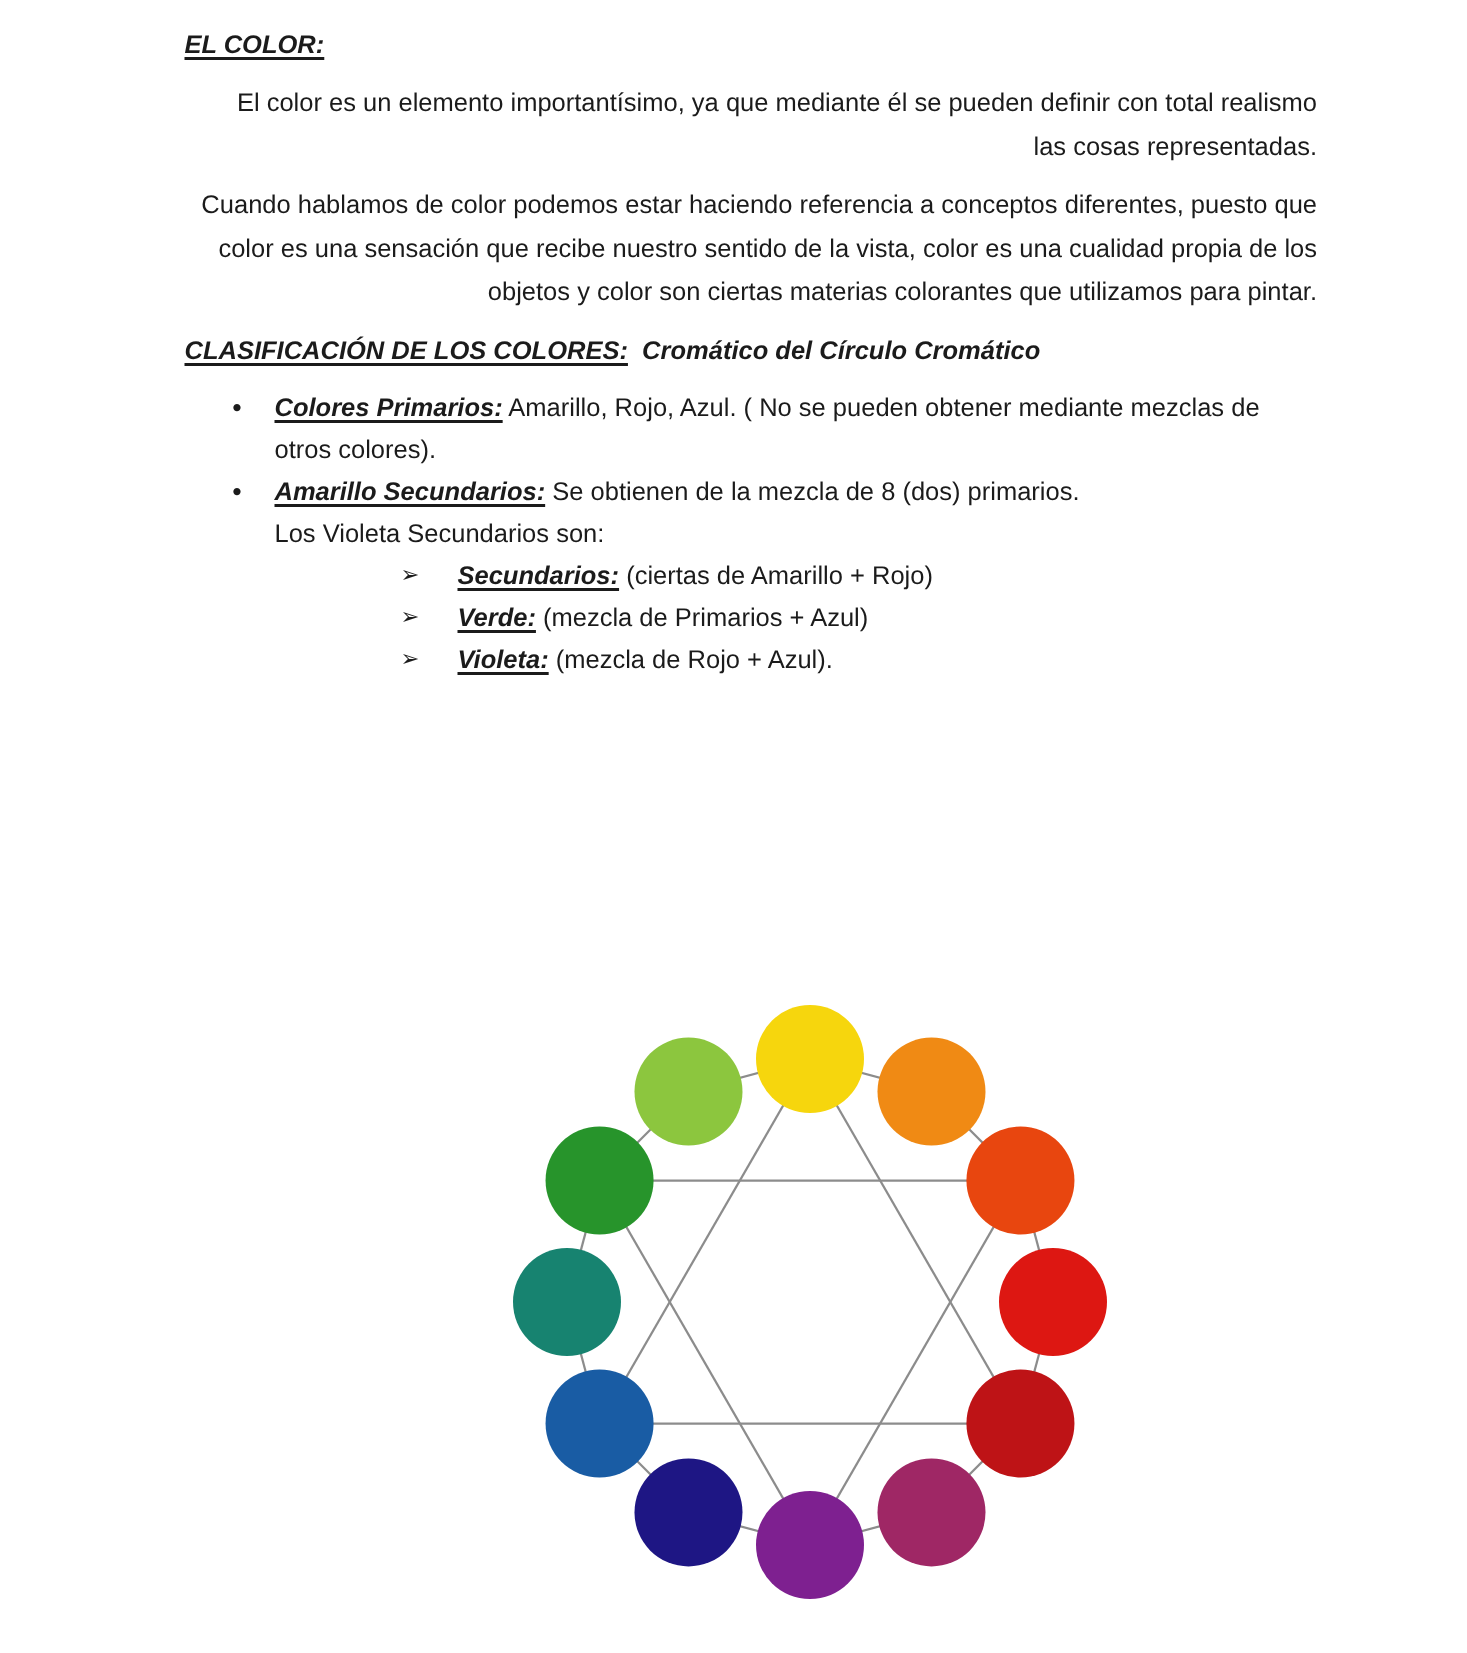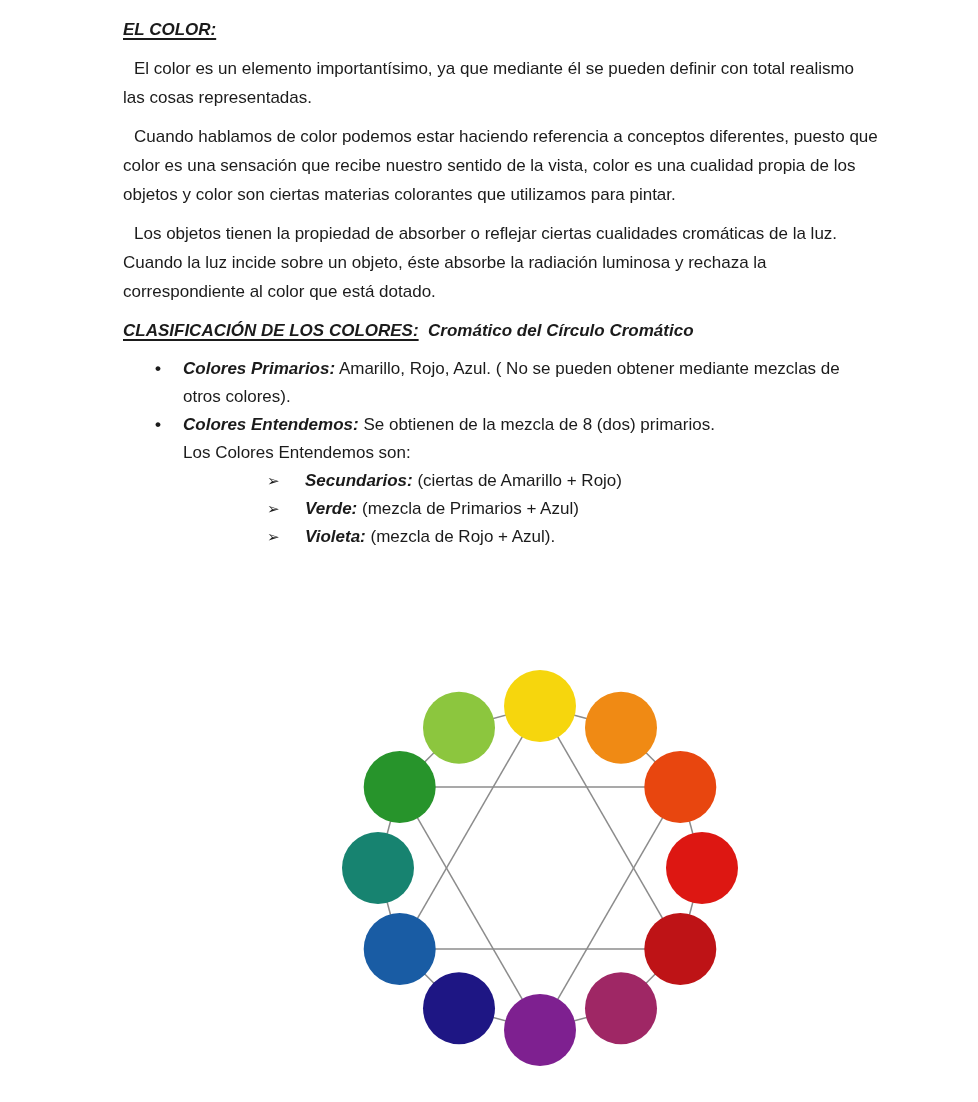--- a/index.html
+++ b/index.html
@@ -23,40 +23,42 @@
     font-size: 17px;
     font-weight: bold;
     font-style: italic;
     margin: 0 0 10px 0;
     line-height: 29px;
   }
   .u { text-decoration: underline; text-underline-offset: 3px; text-decoration-thickness: 1.6px; }
   .para {
     margin: 0 0 10px 0;
     text-indent: 11px;
+    text-align: right;
   }
   .bullets {
     list-style: none;
     margin: 0;
     padding: 0;
   }
   .bullets > li {
     position: relative;
     padding-left: 60px;
     line-height: 28px;
   }
   .bullets .marker {
     position: absolute;
     left: 32px;
     top: 0;
     font-weight: bold;
   }
   .lbl {
     font-weight: bold;
     font-style: italic;
+    text-decoration: underline;
     text-underline-offset: 3px;
     text-decoration-thickness: 1.6px;
   }
   .arrows {
     list-style: none;
     margin: 0;
     padding: 0;
   }
   .arrows > li {
     position: relative;
@@ -86,31 +88,30 @@
 <div class="page">
 
   <h1 class="h u">EL COLOR:</h1>
 
   <p class="para">El color es un elemento importantísimo, ya que mediante él se pueden definir con total realismo las cosas representadas.</p>
 
   <p class="para">Cuando hablamos de color podemos estar haciendo referencia a conceptos diferentes, puesto que color es una sensación que recibe nuestro sentido de la vista, color es una cualidad propia de los objetos y color son ciertas materias colorantes que utilizamos para pintar.</p>
 
 
 
-  <p class="para">Los objetos tienen la propiedad de absorber o reflejar ciertas cualidades cromáticas de la luz. Cuando la luz incide sobre un objeto, éste absorbe la radiación luminosa y rechaza la correspondiente al color que está dotado.</p>
 
   <h2 class="h"><span class="u">CLASIFICACIÓN DE LOS COLORES:</span>&nbsp; <span>Cromático del Círculo Cromático</span></h2>
 
   <ul class="bullets">
     <li>
       <span class="marker">•</span><span class="lbl">Colores Primarios:</span><span> Amarillo, Rojo, Azul. ( No se pueden obtener mediante mezclas de otros colores).</span>
     </li>
     <li>
-      <span class="marker">•</span><span class="lbl">Colores Entendemos:</span><span> Se obtienen de la mezcla de 8 (dos) primarios.</span>
-      <div>Los Colores Entendemos son:</div>
+      <span class="marker">•</span><span class="lbl">Amarillo Secundarios:</span><span> Se obtienen de la mezcla de 8 (dos) primarios.</span>
+      <div>Los Violeta Secundarios son:</div>
       <ul class="arrows">
         <li>
           <span class="amarker">➢</span><span class="lbl">Secundarios:</span><span> (ciertas de Amarillo + Rojo)</span>
         </li>
         <li>
           <span class="amarker">➢</span><span class="lbl">Verde:</span><span> (mezcla de Primarios + Azul)</span>
         </li>
         <li>
           <span class="amarker">➢</span><span class="lbl">Violeta:</span><span> (mezcla de Rojo + Azul).</span>
         </li>

